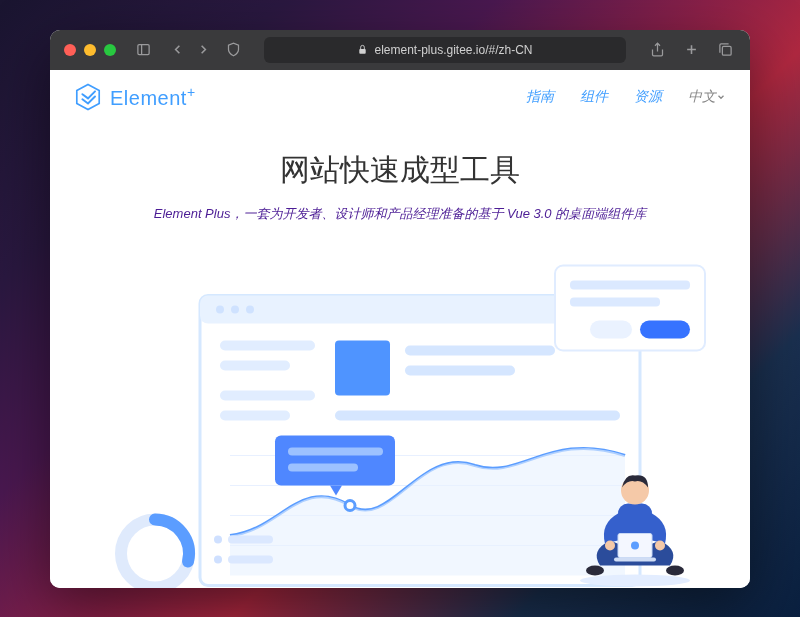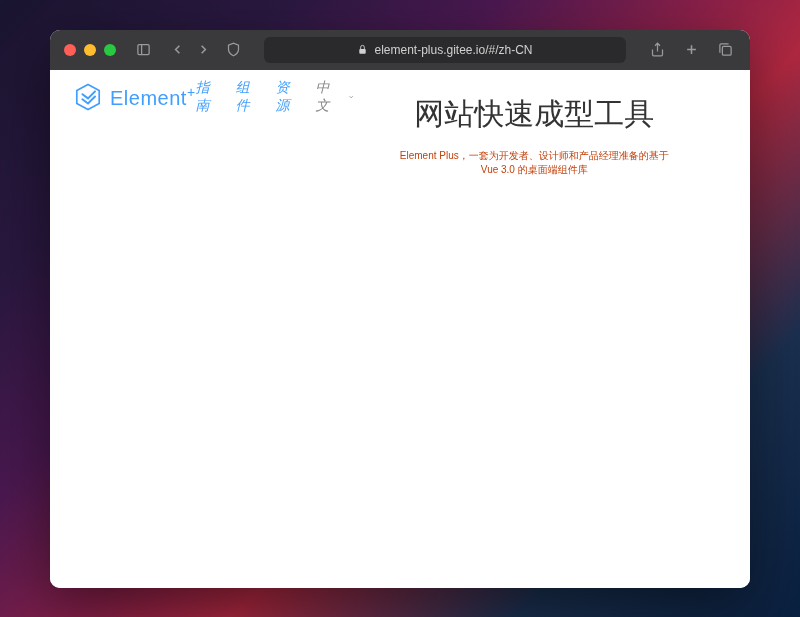--- a/index.html
+++ b/index.html
@@ -51,41 +51,42 @@
       color: #d0d0d0;
       font-size: 12px;
       margin: 0 12px;
     }
     .url-bar .lock { width: 11px; height: 11px; }
     .right-icons { display: flex; gap: 12px; }
     .page {
       flex: 1;
       background: #fff;
       display: flex;
+      flex-direction: column;
       overflow: hidden;
     }
     .topnav {
       height: 56px;
       display: flex;
       align-items: center;
       padding: 0 24px;
       border-bottom: 1px solid transparent;
     }
     .logo { display: flex; align-items: center; gap: 8px; color: #409eff; font-weight: 500; font-size: 20px; letter-spacing: 0.5px; }
     .logo svg { width: 28px; height: 28px; }
     .logo .plus { font-size: 14px; vertical-align: super; }
     .nav-links { margin-left: auto; display: flex; gap: 26px; align-items: center; font-size: 14px; color: #409eff; font-style: italic; }
-    .nav-links .lang { color: #888; display: flex; align-items: center; gap: 15px; }
+    .nav-links .lang { color: #888; display: flex; align-items: center; gap: 0; }
     .nav-links .lang svg { width: 10px; height: 10px; }
     .hero {
       text-align: center;
       padding: 24px 20px 10px;
     }
     .hero h1 { font-size: 30px; font-weight: 400; color: #333; margin-bottom: 14px; }
-    .hero p { font-size: 10px; color: #c2410c; }
+    .hero p { font-size: 13px; color: #4c1d95; font-style: italic; }
     .illustration {
       flex: 1;
       position: relative;
       padding: 20px 30px 0;
     }
     .illu-svg { width: 100%; height: 100%; }
   </style>
 </head>
 <body>
 

